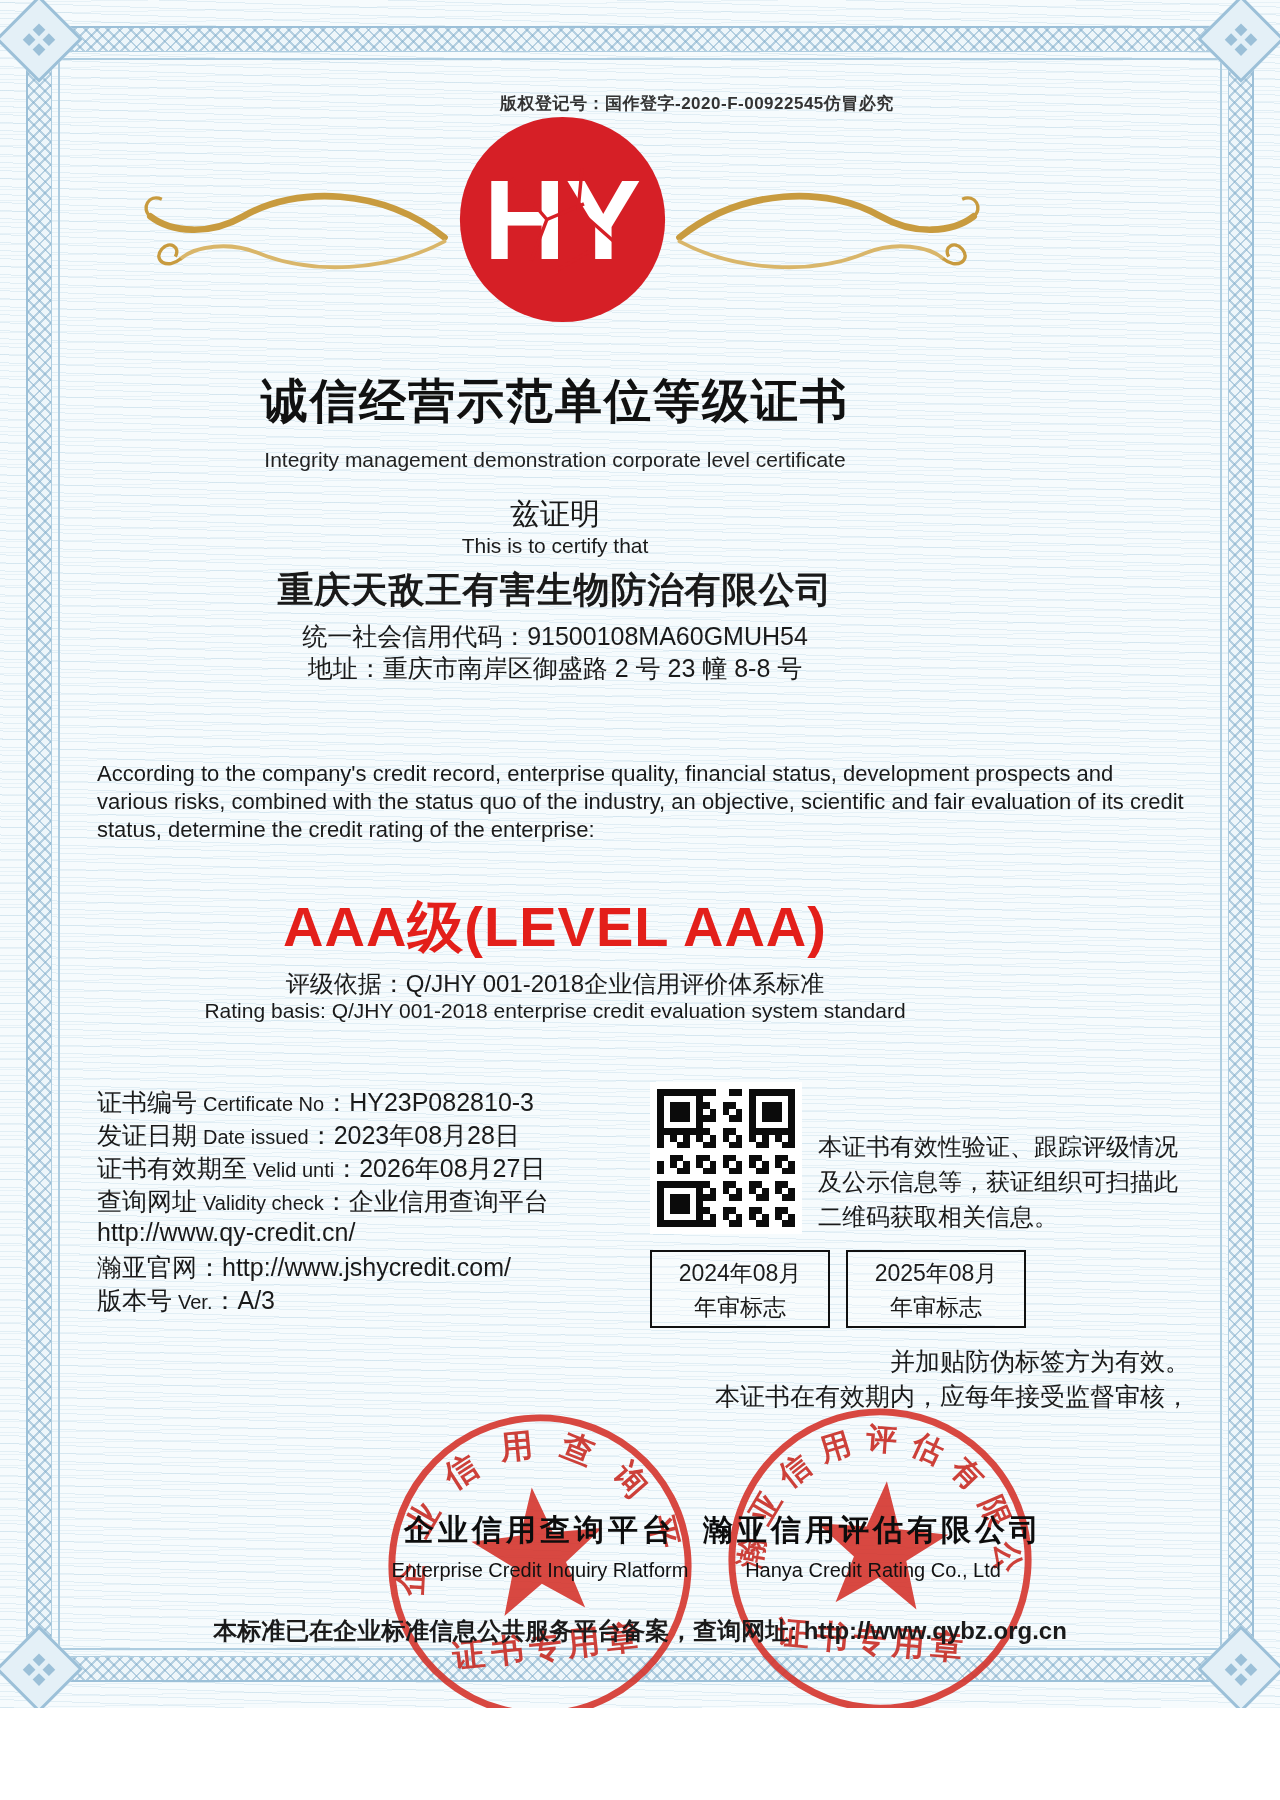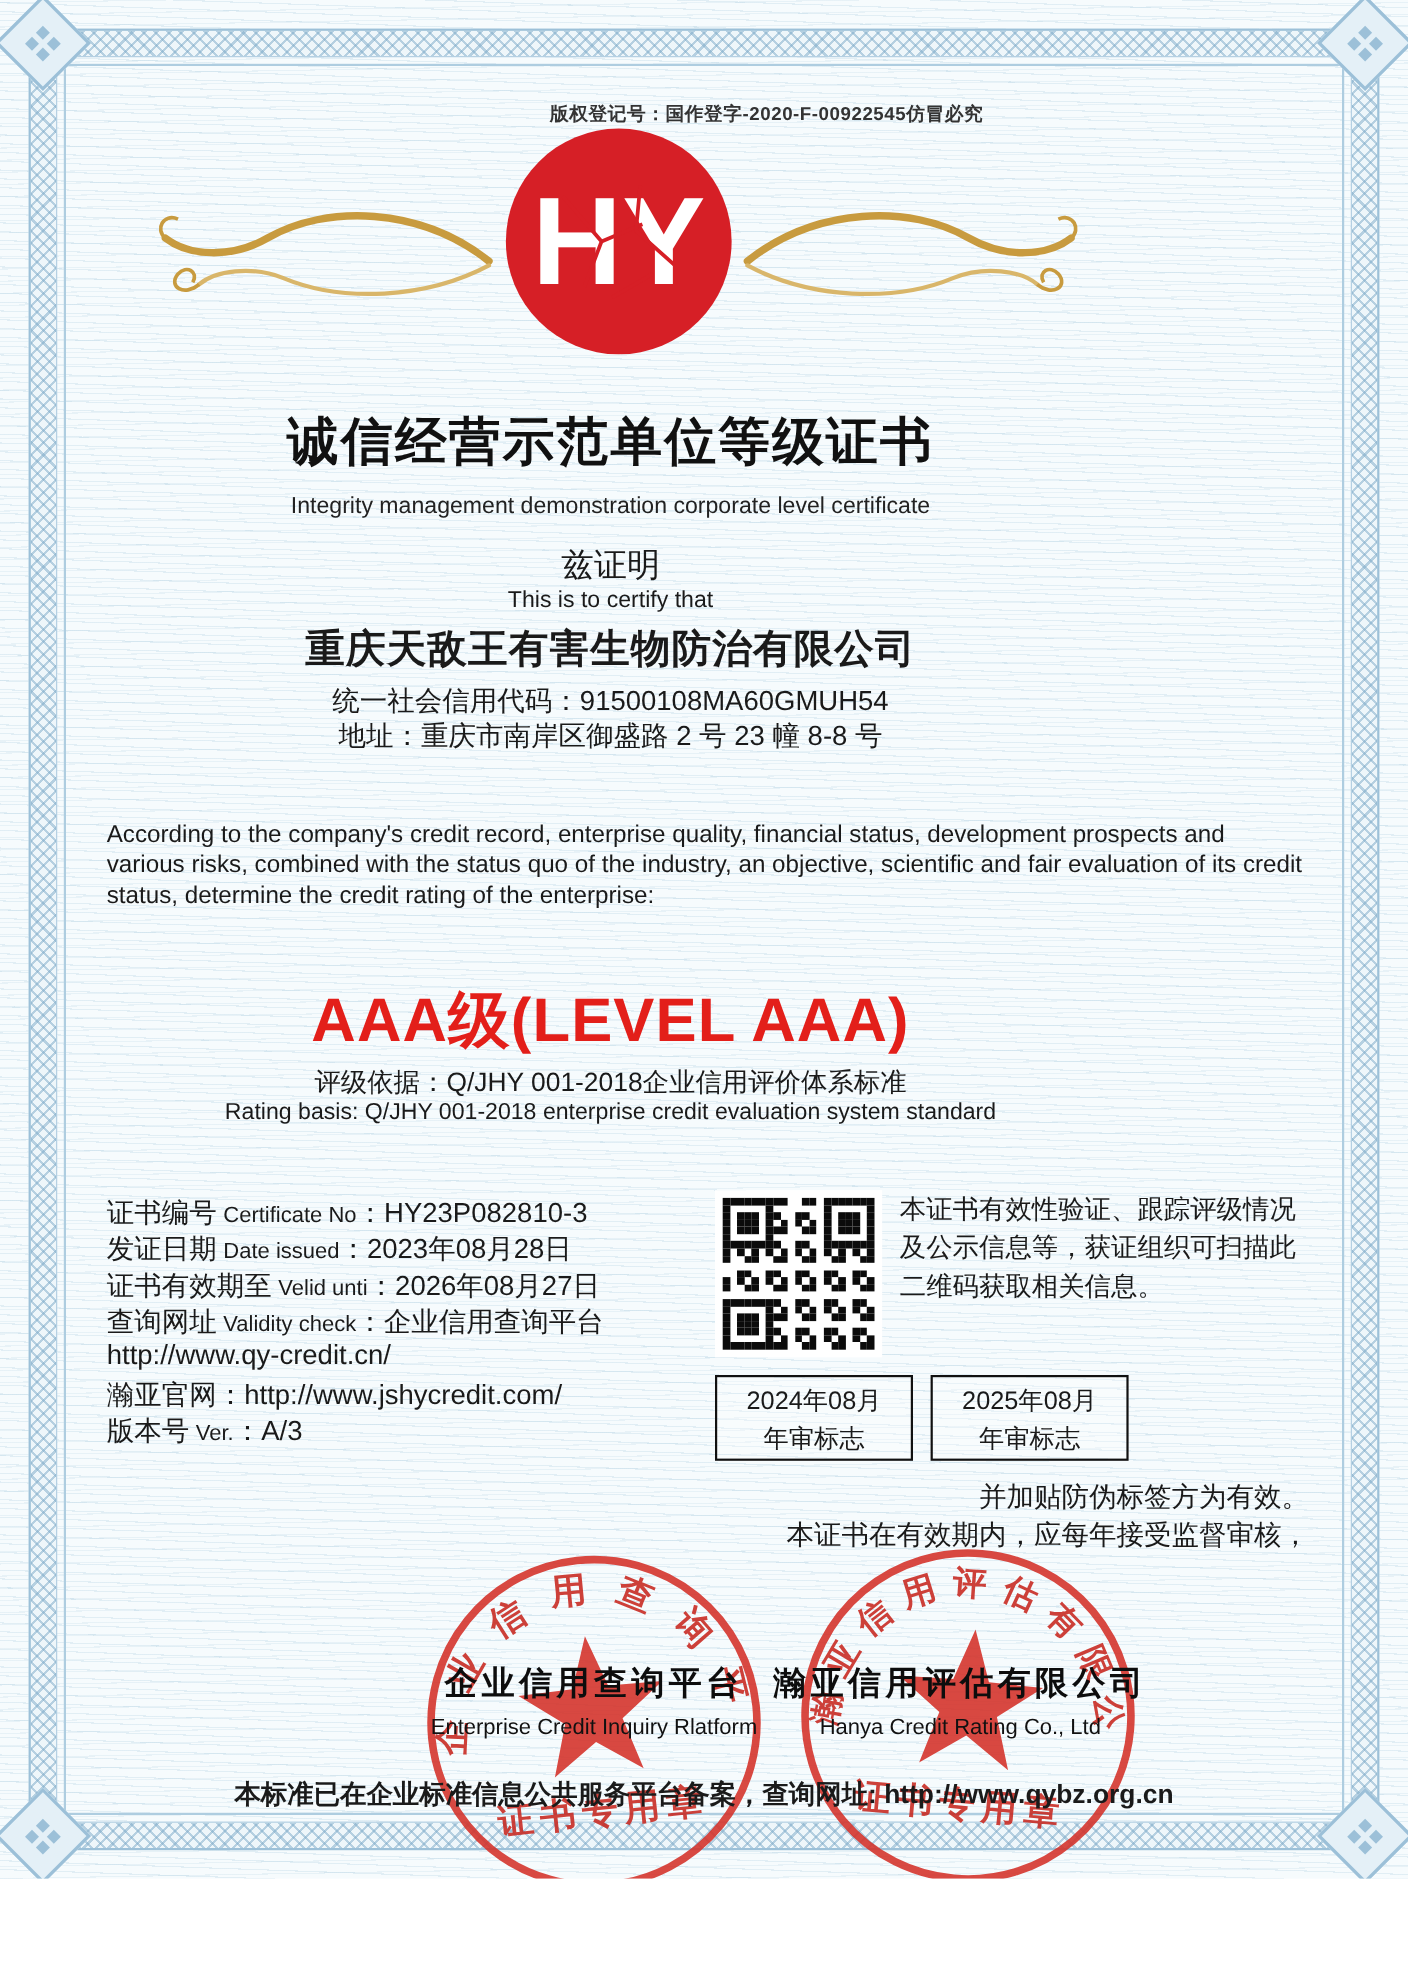--- a/index.html
+++ b/index.html
@@ -43,35 +43,35 @@
   .subtitle { top:448px; font-size:21px; color:#222; }
   .certify-cn { top:494px; font-size:30px; }
   .certify-en { top:534px; font-size:21px; }
   .company  { top:566px; font-size:36px; font-weight:bold; letter-spacing:1px; }
   .code     { top:620px; font-size:25px; font-weight:500; }
   .addr     { top:652px; font-size:25px; font-weight:500; }
 
   
   .body-block { position:absolute; left:97px; width:1088px; top:738px; }
   .body-cn { font-size:26px; line-height:37px; text-align:justify; }
-  .body-en { margin-top:6px; font-size:22px; line-height:28px; }
+  .body-en { margin-top:22px; font-size:22px; line-height:28px; }
   .level    { top:890px; font-size:56px; font-weight:bold; color:#e31f1a; letter-spacing:1px; }
   .basis-cn { top:968px; font-size:24px; }
   .basis-en { top:999px; font-size:21px; }
 
   
   .details { position:absolute; left:97px; top:1086px; width:548px; }
   .drow { display:flex; align-items:baseline; height:33px; white-space:nowrap; }
   .drow .cn  { font-size:25px; font-weight:500; }
   .drow .en  { font-size:20px; margin-left:6px; }
   .drow .sep { font-size:25px; }
   .drow .val { font-size:25px; font-weight:500; }
 
   .right-col { position:absolute; left:650px; top:1082px; width:540px; }
-  .qr-row { display:flex; }
+  .qr-row { display:flex;align-items:flex-end; }
   .qr { position:relative; width:152px; height:152px; background:#fff; padding:7px; flex:0 0 auto; }
   .qr-grid { display:grid; width:138px; height:138px; grid-template-columns:repeat(21,1fr); grid-template-rows:repeat(21,1fr); }
   .qr-grid div.f { background:#0b0b0b; }
   .qr-note { padding-left:16px; font-size:24px; line-height:35px; font-weight:500; }
   .badges { display:flex; gap:16px; margin-top:16px; }
   .badge { width:180px; height:78px; border:2px solid #111; text-align:center; font-size:23px; line-height:34px; padding-top:4px; font-weight:500; background:rgba(255,255,255,.25); }
   .audit-note { margin-top:16px; text-align:right; font-size:25px; line-height:35px; font-weight:500; }
 
   
   .seal { position:absolute; width:316px; height:316px; opacity:.88; }

